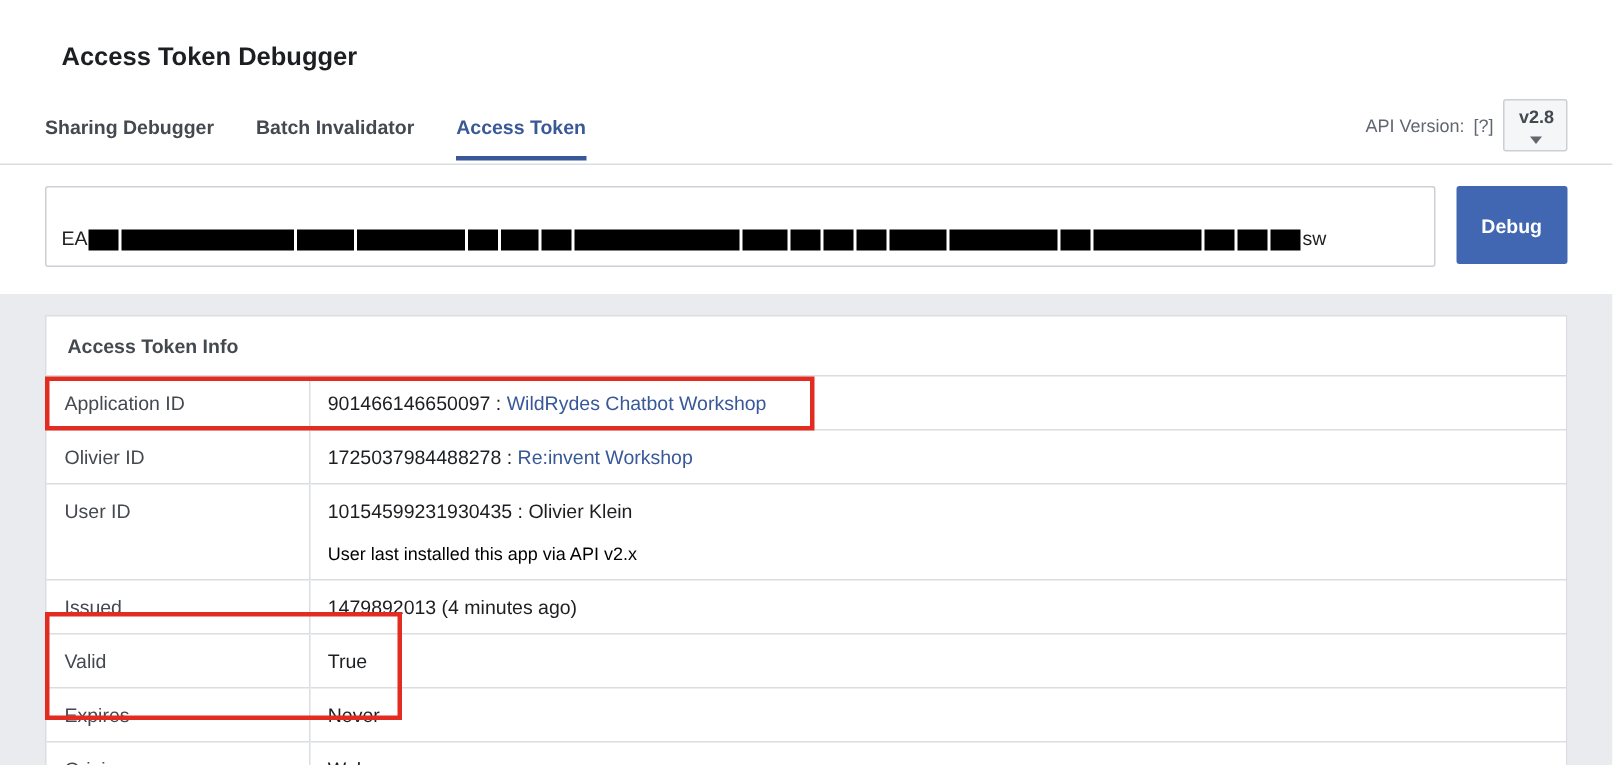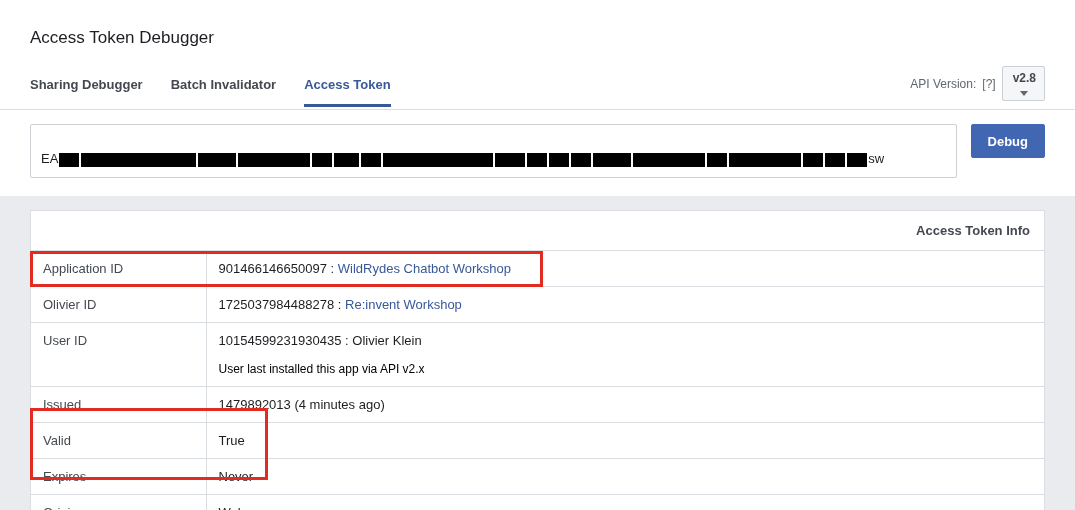--- a/index.html
+++ b/index.html
@@ -6,23 +6,24 @@
   body {
     margin: 0;
     font-family: Helvetica, Arial, sans-serif;
     font-size: 13px;
     color: #1c1e21;
     background: #fff;
     width: 1075px;
   }
   .page-title {
     font-size: 17px;
-    font-weight: normal;
+    font-weight: bold;
     padding: 28px 0 18px 30px;
     color: #1c1e21;
+    margin-left: 11px;
   }
   .header-row {
     display: flex;
     align-items: center;
     justify-content: space-between;
     border-bottom: 1px solid #dadde1;
     padding: 0 30px;
   }
   .tabs {
     display: flex;
@@ -97,38 +98,37 @@
   }
   .debug-btn {
     background: #4267b2;
     color: #fff;
     border: 1px solid #4267b2;
     border-radius: 2px;
     padding: 0 16px;
     font-size: 13px;
     font-weight: 600;
     cursor: pointer;
-    height: 34px;
+    height: 52px;
   }
   .content-area {
     background: #e9ebee;
     padding: 14px 6px 20px 6px;
   }
   .card {
     background: #fff;
     border: 1px solid #dadde1;
     margin: 0 24px;
   }
   .card-header {
     font-weight: 700;
     padding: 12px 14px;
     border-bottom: 1px solid #dadde1;
     color: #444950;
     font-size: 13px;
-    text-align: right;
   }
   table.info {
     width: 100%;
     border-collapse: collapse;
   }
   table.info tr { border-bottom: 1px solid #dadde1; }
   table.info tr:last-child { border-bottom: none; }
   table.info td {
     vertical-align: top;
     padding: 10px 12px;

